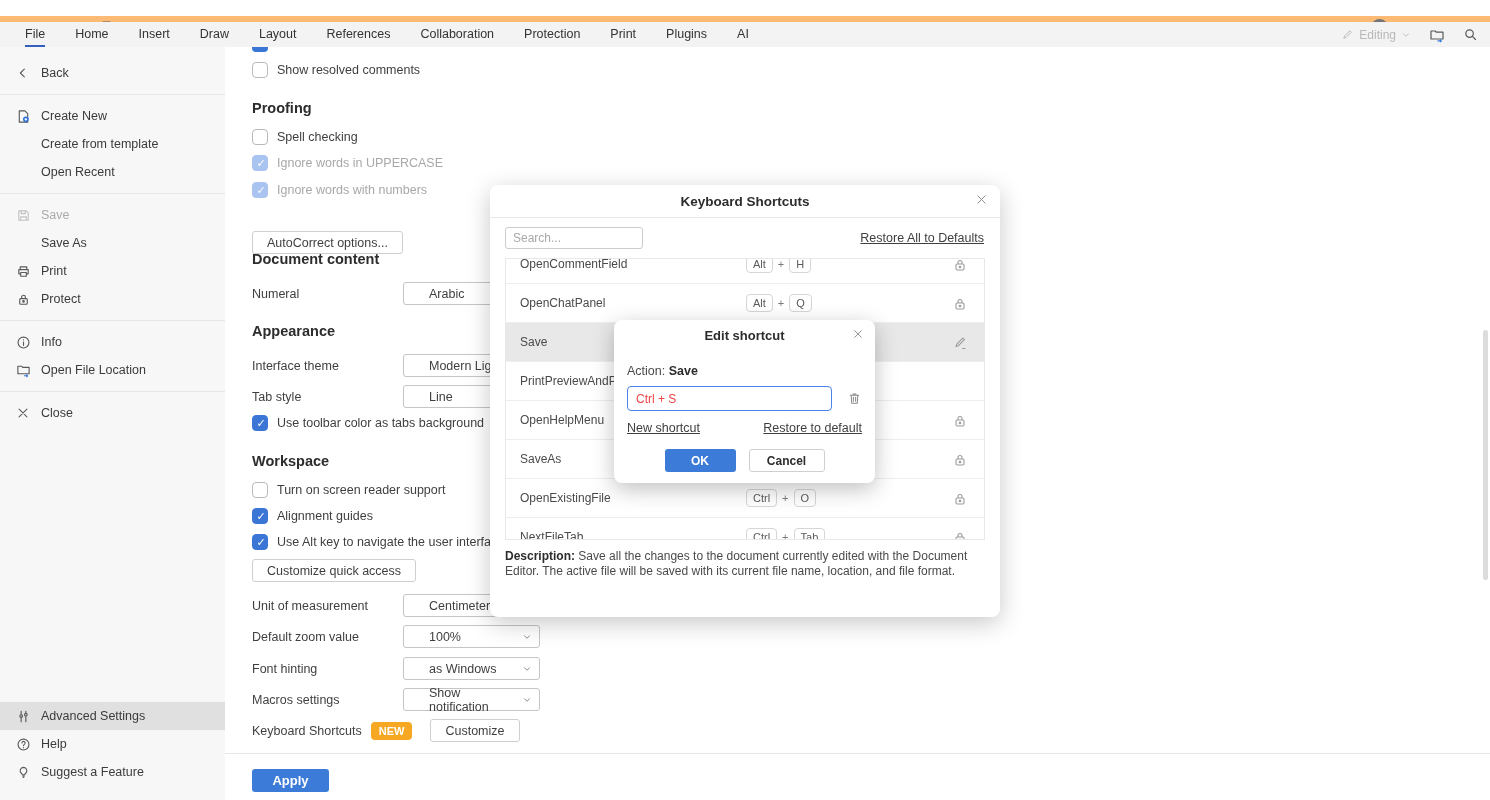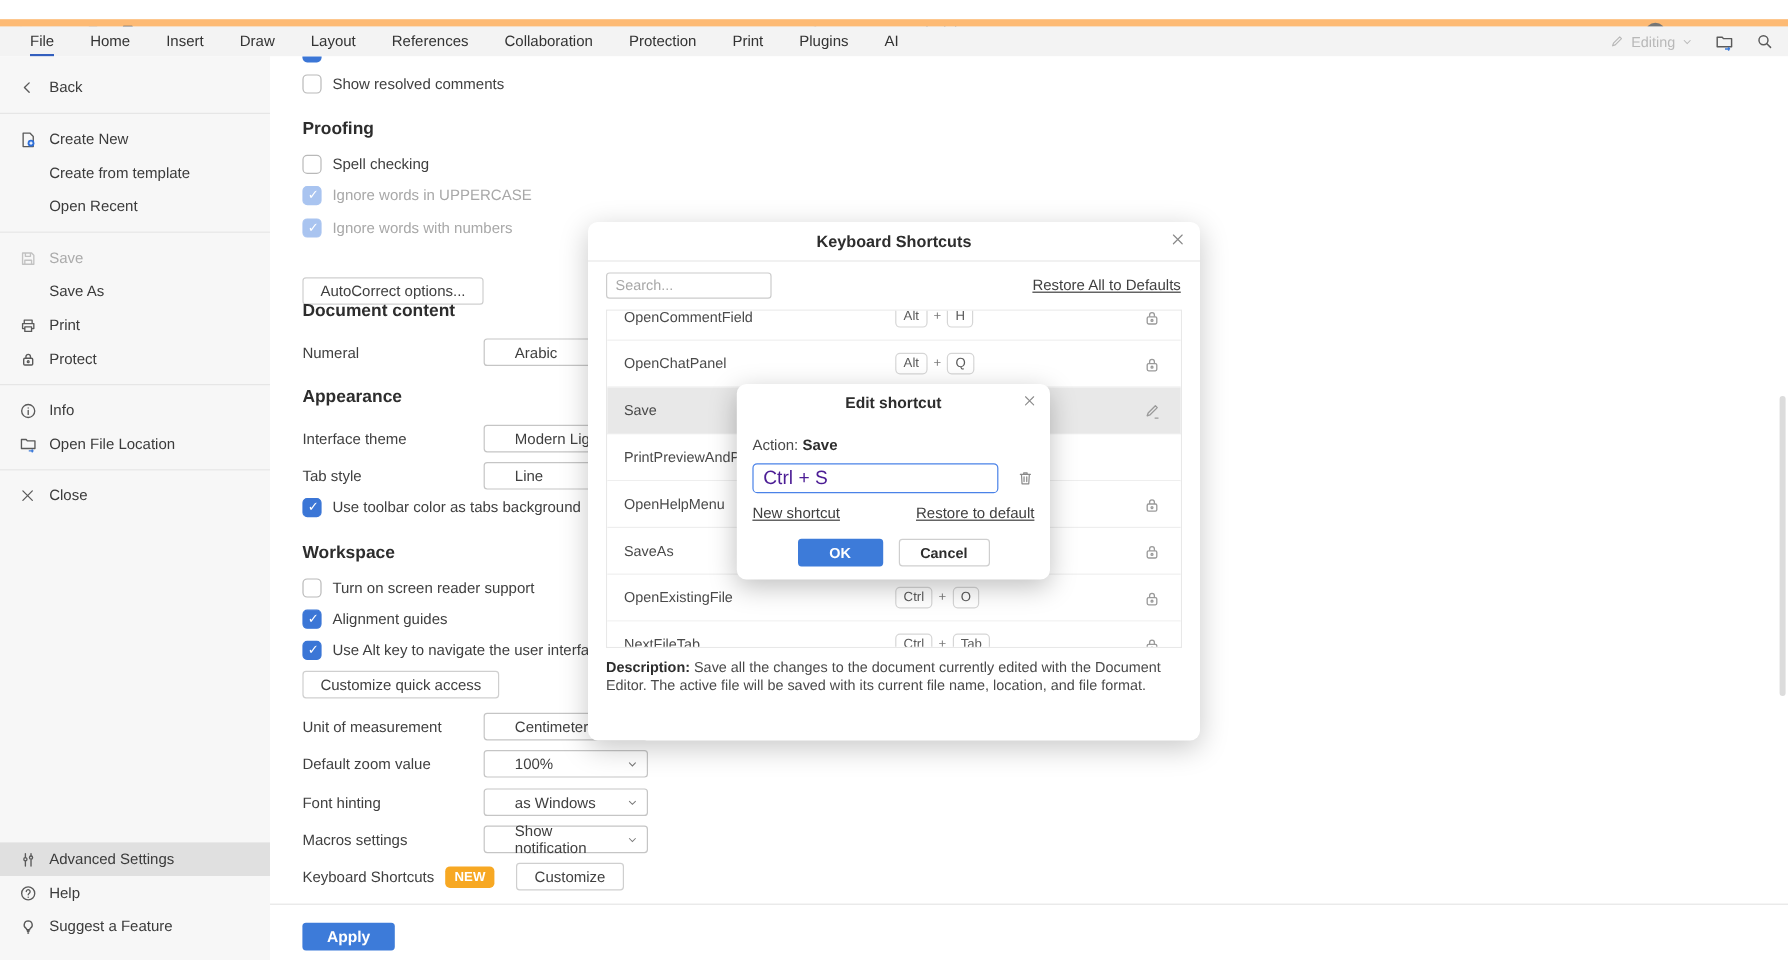--- a/index.html
+++ b/index.html
@@ -82,21 +82,21 @@
   .sc-desc { position:absolute; left:15px; top:364px; width:478px; font-size:12px; color:#4a4a4a; line-height:1.25; }
   .sc-desc b { color:#2d2d2d; }
 
   
   .edit-dlg { position:absolute; left:614px; top:320px; width:261px; height:163px; background:#fff; border-radius:8px; box-shadow:0 6px 22px rgba(0,0,0,.25); z-index:20; }
   .edit-head { height:31px; position:relative; display:flex; align-items:center; justify-content:center; }
   .edit-title { font-size:13px; font-weight:bold; color:#2d2d2d; }
   .edit-close { position:absolute; right:11px; top:8px; color:#8a8a8a; cursor:pointer; }
   .edit-action { position:absolute; left:13px; top:44px; font-size:12.5px; color:#4a4a4a; }
   .edit-action b { color:#2d2d2d; }
-  .edit-input { position:absolute; left:13px; top:66px; width:205px; height:25px; border:1.5px solid #4a82e8; border-radius:4px; font-size:16px; color:#4c1d95; padding:0 8px; font-family:"Liberation Sans", sans-serif; outline:none; }
+  .edit-input { position:absolute; left:13px; top:66px; width:205px; height:25px; border:1.5px solid #4a82e8; border-radius:4px; font-size:12px; color:#ef4444; padding:0 8px; font-family:"Liberation Sans", sans-serif; outline:none; }
   .edit-trash { position:absolute; right:13px; top:71px; color:#8a8a8a; cursor:pointer; }
   .edit-link { position:absolute; top:101px; font-size:12.5px; color:#3f3f3f; text-decoration:underline; cursor:pointer; }
   .edit-link.left { left:13px; }
   .edit-link.right { right:13px; }
   .edit-btns { position:absolute; left:0; right:0; top:129px; display:flex; justify-content:center; gap:13px; }
   .btn-ok { width:71px; height:23px; background:#3d7bd9; border:none; border-radius:3px; color:#fff; font-weight:bold; font-size:12px; cursor:pointer; }
   .btn-cancel { width:76px; height:23px; background:#fff; border:1px solid #cfcfcf; border-radius:3px; color:#2d2d2d; font-weight:bold; font-size:12px; cursor:pointer; }
 </style>
 </head>
 <body>

